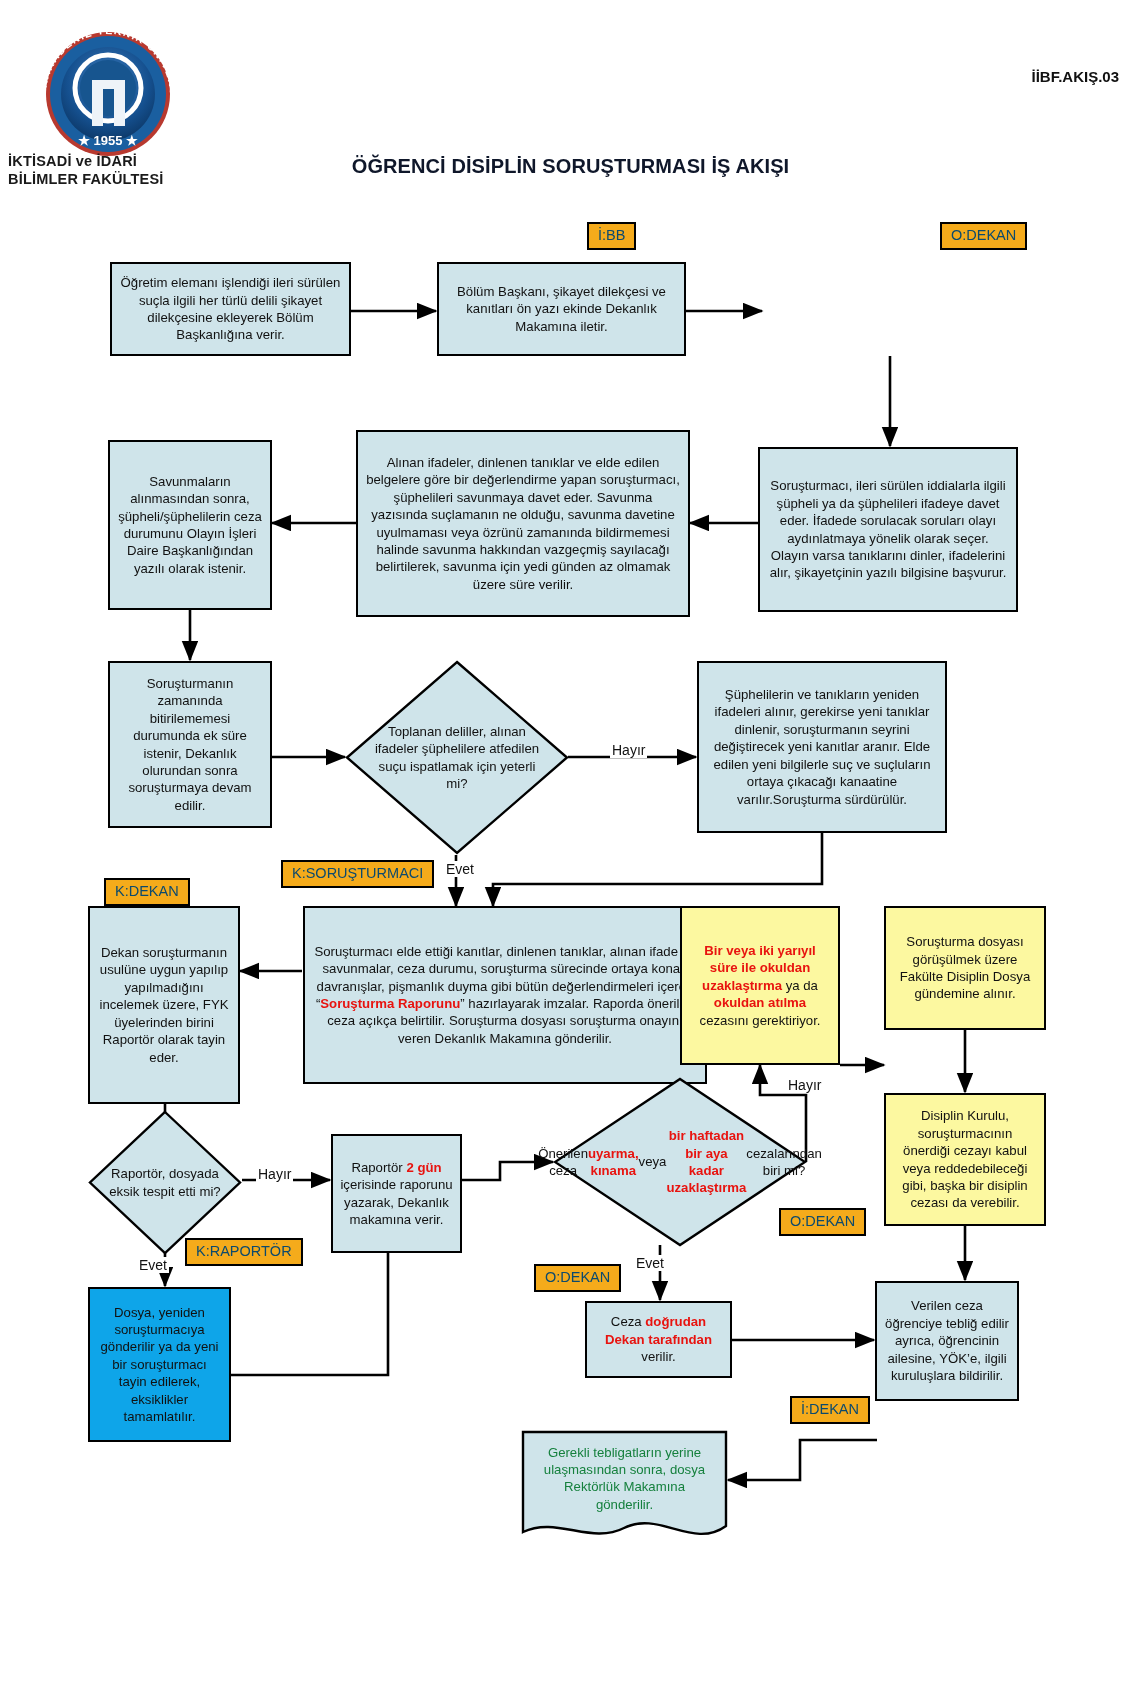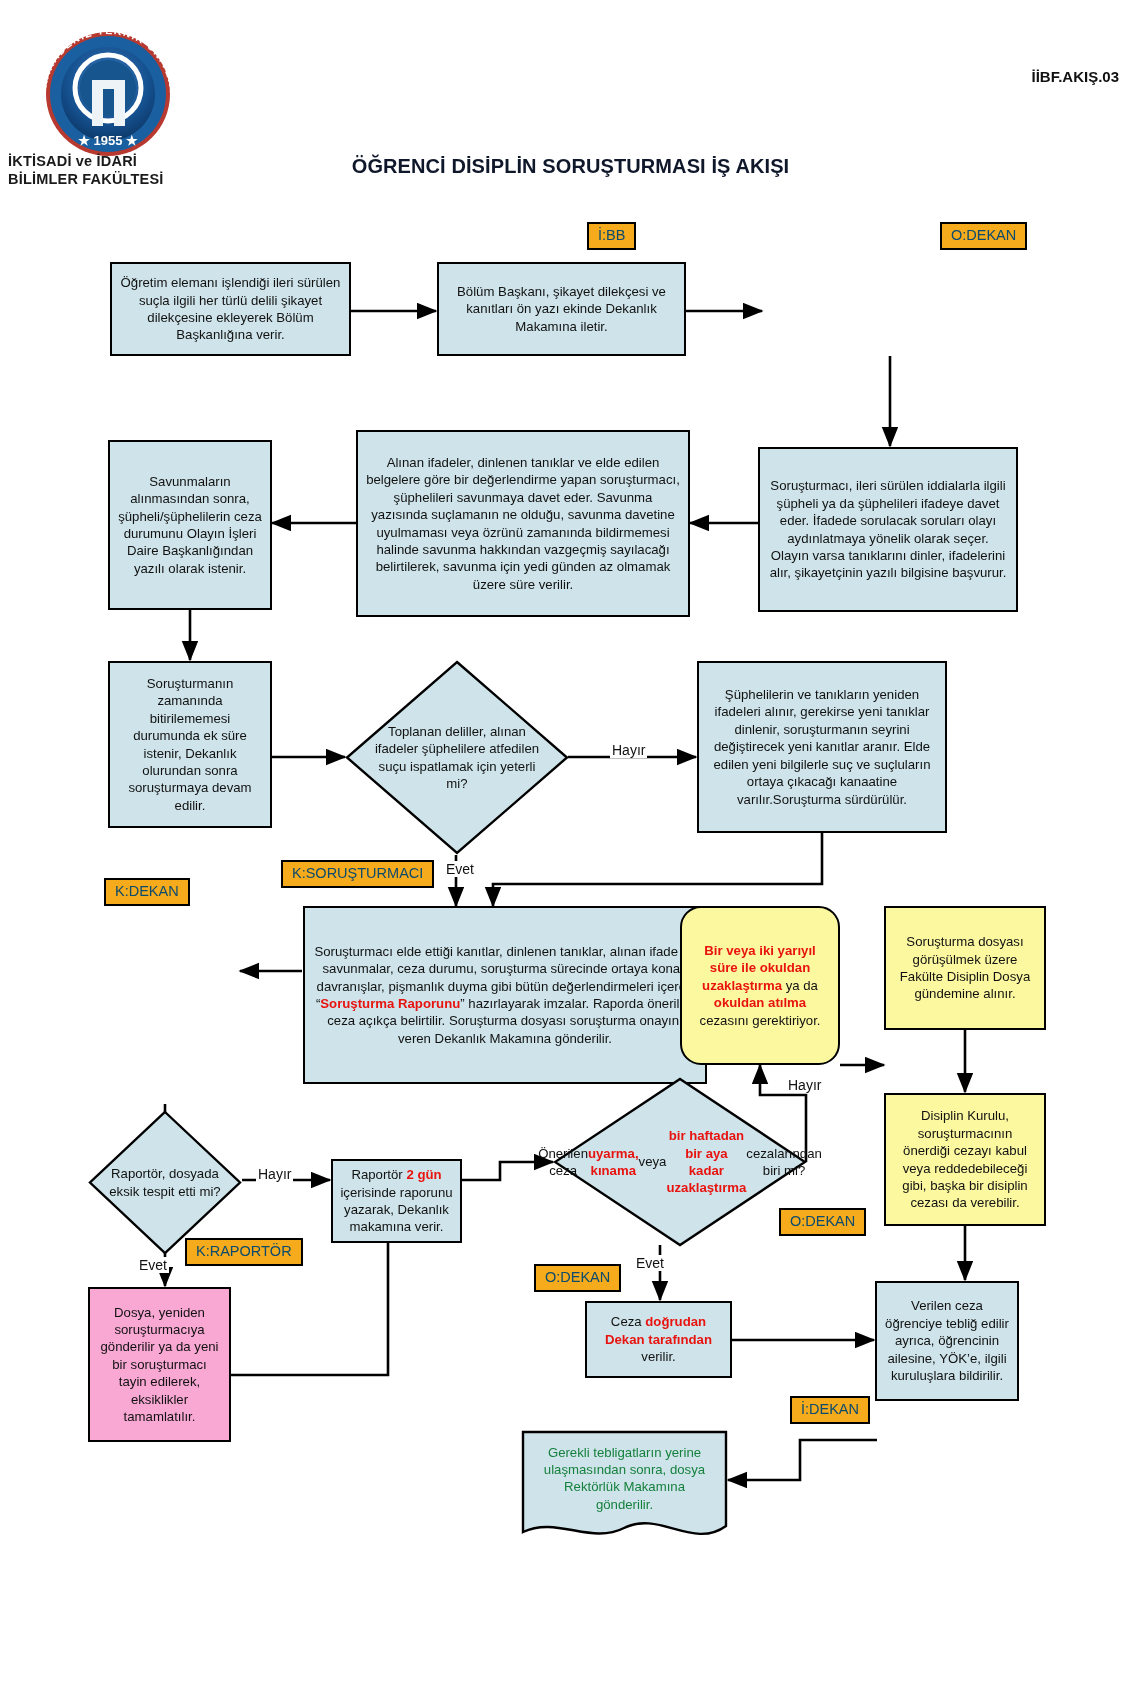--- a/index.html
+++ b/index.html
@@ -257,58 +257,61 @@
   </div>
 
   <div class="node" style="left:697px; top:661px; width:250px; height:172px;">
     <div class="inner">Şüphelilerin ve tanıkların yeniden ifadeleri alınır,  gerekirse yeni tanıklar dinlenir, soruşturmanın seyrini değiştirecek  yeni kanıtlar aranır. Elde edilen yeni bilgilerle suç ve suçluların ortaya çıkacağı kanaatine varılır.Soruşturma sürdürülür.</div>
   </div>
 
   <div class="node" style="left:303px; top:906px; width:404px; height:178px;">
     <div class="inner"><span>Soruşturmacı elde ettiği kanıtlar, dinlenen tanıklar, alınan ifade ve savunmalar, ceza durumu, soruşturma sürecinde ortaya konan davranışlar, pişmanlık duyma gibi bütün değerlendirmeleri içeren “</span><span class="red">Soruşturma Raporunu</span><span>” hazırlayarak imzalar. Raporda önerilen ceza açıkça belirtilir. Soruşturma dosyası soruşturma onayını veren Dekanlık Makamına gönderilir.</span></div>
   </div>
 
-
-  <div class="node yellow" style="left:680px; top:906px; width:160px; height:159px;border-radius:21px;">
+  <div class="node" style="left:88px; top:906px; width:152px; height:198px;">
+    <div class="inner">Dekan soruşturmanın usulüne uygun yapılıp yapılmadığını incelemek üzere, FYK üyelerinden birini Raportör olarak tayin eder.</div>
+  </div>
+
+  <div class="node yellow" style="left:680px; top:906px; width:160px; height:159px;">
     <div class="inner"><span class="red">Bir veya iki yarıyıl süre ile okuldan uzaklaştırma</span><span> ya da </span><span class="red">okuldan atılma</span><span> cezasını gerektiriyor.</span></div>
   </div>
 
   <div class="node yellow" style="left:884px; top:906px; width:162px; height:124px;">
     <div class="inner">Soruşturma dosyası görüşülmek üzere Fakülte Disiplin Dosya gündemine alınır.</div>
   </div>
 
   <div class="node yellow" style="left:884px; top:1093px; width:162px; height:133px;">
     <div class="inner">Disiplin Kurulu, soruşturmacının önerdiği cezayı kabul veya reddedebileceği gibi, başka bir disiplin cezası da verebilir.</div>
   </div>
 
   <div class="diamond" style="left:88px; top:1110px; width:154px; height:145px;">
     <svg width="154" height="145" viewBox="0 0 154 145" aria-hidden="true">
       <polygon points="77,2 152,72.5 77,143 2,72.5" fill="#cfe4ea" stroke="#000" stroke-width="2.4"></polygon>
     </svg>
     <div class="dlabel">Raportör, dosyada eksik tespit etti mi?</div>
   </div>
 
-  <div class="node" style="left:331px; top:1134px; width:131px; height:84px;margin-top:25px;">
+  <div class="node" style="left:331px; top:1134px; width:131px; height:119px;">
     <div class="inner"><span>Raportör </span><span class="red">2 gün</span><span> içerisinde raporunu yazarak, Dekanlık makamına verir.</span></div>
   </div>
 
   <div class="diamond" style="left:553px; top:1077px; width:254px; height:170px;">
     <svg width="254" height="170" viewBox="0 0 254 170" aria-hidden="true">
       <polygon points="127,2 252,85 127,168 2,85" fill="#cfe4ea" stroke="#000" stroke-width="2.4"></polygon>
     </svg>
     <div class="dlabel">
         <span>Önerilen ceza </span>
         <span class="red">uyarma, kınama</span>
         <span> veya </span>
         <span class="red">bir haftadan bir aya kadar uzaklaştırma</span>
         <span> cezalarından biri mi?</span>
       </div>
   </div>
 
-  <div class="node" style="left:88px; top:1287px; width:143px; height:155px; background:#f9a8d4;">
+  <div class="node" style="left:88px; top:1287px; width:143px; height:155px; background:#0ea5e9;">
     <div class="inner">Dosya,  yeniden soruşturmacıya gönderilir ya da yeni bir soruşturmacı tayin edilerek, eksiklikler tamamlatılır.</div>
   </div>
 
   <div class="node" style="left:585px; top:1301px; width:147px; height:77px;">
     <div class="inner"><span>Ceza </span><span class="red">doğrudan Dekan tarafından</span><span> verilir.</span></div>
   </div>
 
   <div class="node" style="left:875px; top:1281px; width:144px; height:120px;">
     <div class="inner">Verilen ceza öğrenciye tebliğ edilir ayrıca, öğrencinin ailesine, YÖK’e, ilgili kuruluşlara bildirilir.</div>
   </div>

